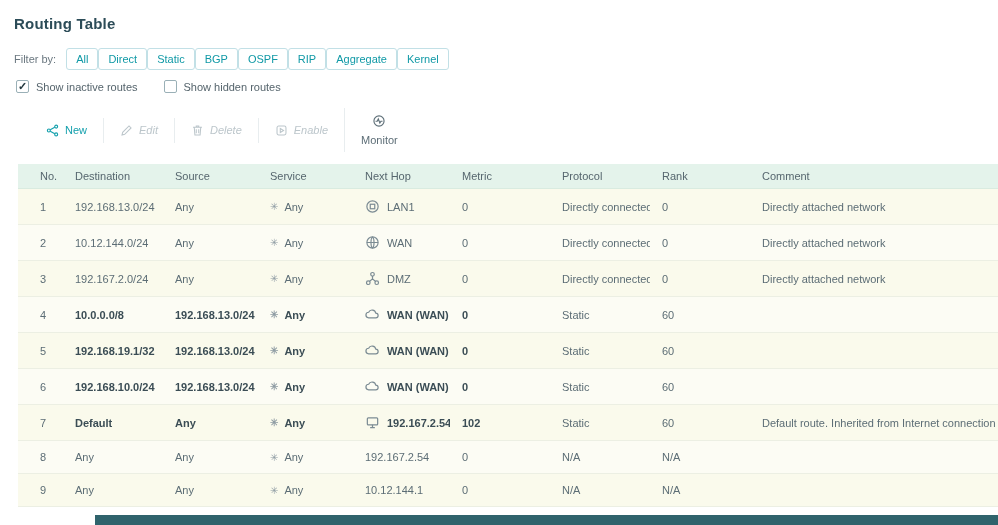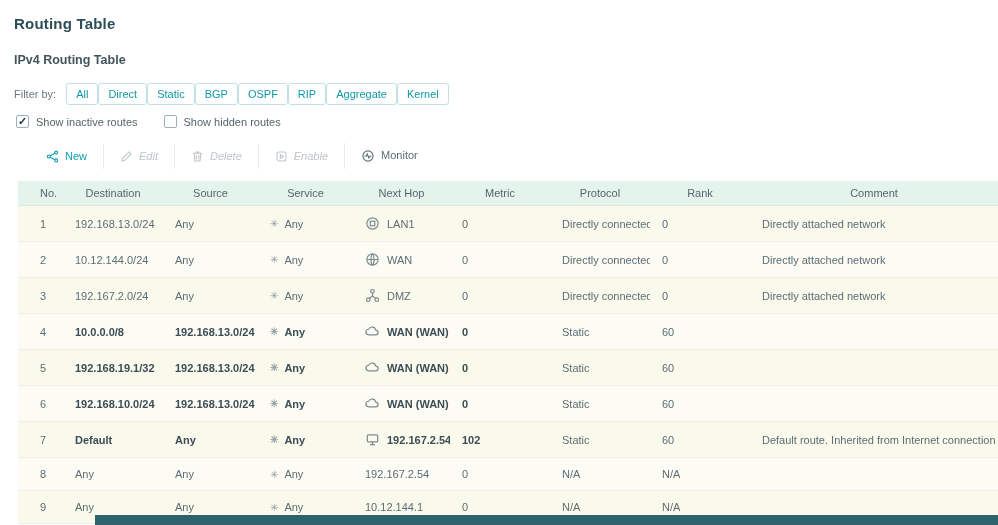--- a/index.html
+++ b/index.html
@@ -49,32 +49,32 @@
     display: flex; align-items: center;
     padding: 3px 0 3px 12px;
   }
   .tb-btn {
     font-family: inherit; font-size: 11px; background: transparent; border: none;
     display: inline-flex; gap: 6px;
     padding: 6px 16px; cursor: pointer; line-height: 1.1;
   }
   .tb-btn + .tb-btn { border-left: 1px solid #e8edef; }
   .tb-btn.primary { color: #14a0ad; }
-  .tb-btn.default { color: #5d6e77; }
+  .tb-btn.default { color: #5d6e77; flex-direction: column; }
   .tb-btn.disabled { color: #bcc6cb; cursor: default; font-style: italic; }
   .icon { display: inline-flex; align-items: center; justify-content: center; }
 
   table.routes {
     margin: 9px 0 0 18px;
     width: 980px; border-collapse: collapse; table-layout: fixed;
     font-size: 11px;
   }
   table.routes th {
     background: #e4f3eb; color: #56666e; font-weight: 400;
-    text-align: center; padding: 6px 12px;
+    text-align: left; padding: 6px 12px;
     border-bottom: 1px solid #d9ebe0;
     white-space: nowrap; overflow: hidden;
   }
   table.routes td {
     padding: 10px 12px; border-bottom: 1px solid #ecefe3;
     white-space: nowrap; overflow: hidden; vertical-align: middle;
   }
   table.routes th:first-child, table.routes td:first-child { padding-left: 22px; }
   tr.odd  td { background: #fafaec; }
   tr.even td { background: #fcfcf4; }
@@ -87,21 +87,20 @@
   .bottom-bar {
     position: absolute; left: 95px; right: 0; bottom: 0; height: 10px;
     background: #2f636c; z-index: 5;
   }
 </style>
 </head>
 <body>
 
 <div class="header">
   <h1 class="page-title">Routing Table</h1>
-  <h2 class="section-title">IPv4 Routing Table</h2>
 </div>
 
 <div class="filter-row">
   <span class="filter-label">Filter by:</span>
   <span style="display:inline-flex;">
       <button class="filter-btn">All</button>
       <button class="filter-btn">Direct</button>
       <button class="filter-btn">Static</button>
       <button class="filter-btn">BGP</button>
       <button class="filter-btn">OSPF</button>

